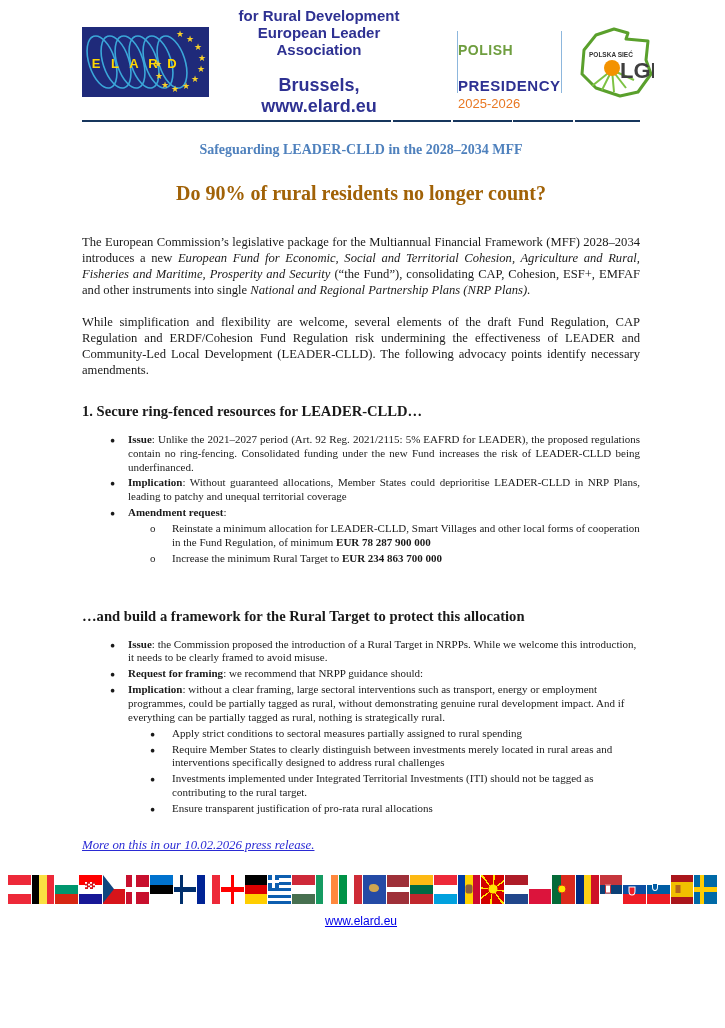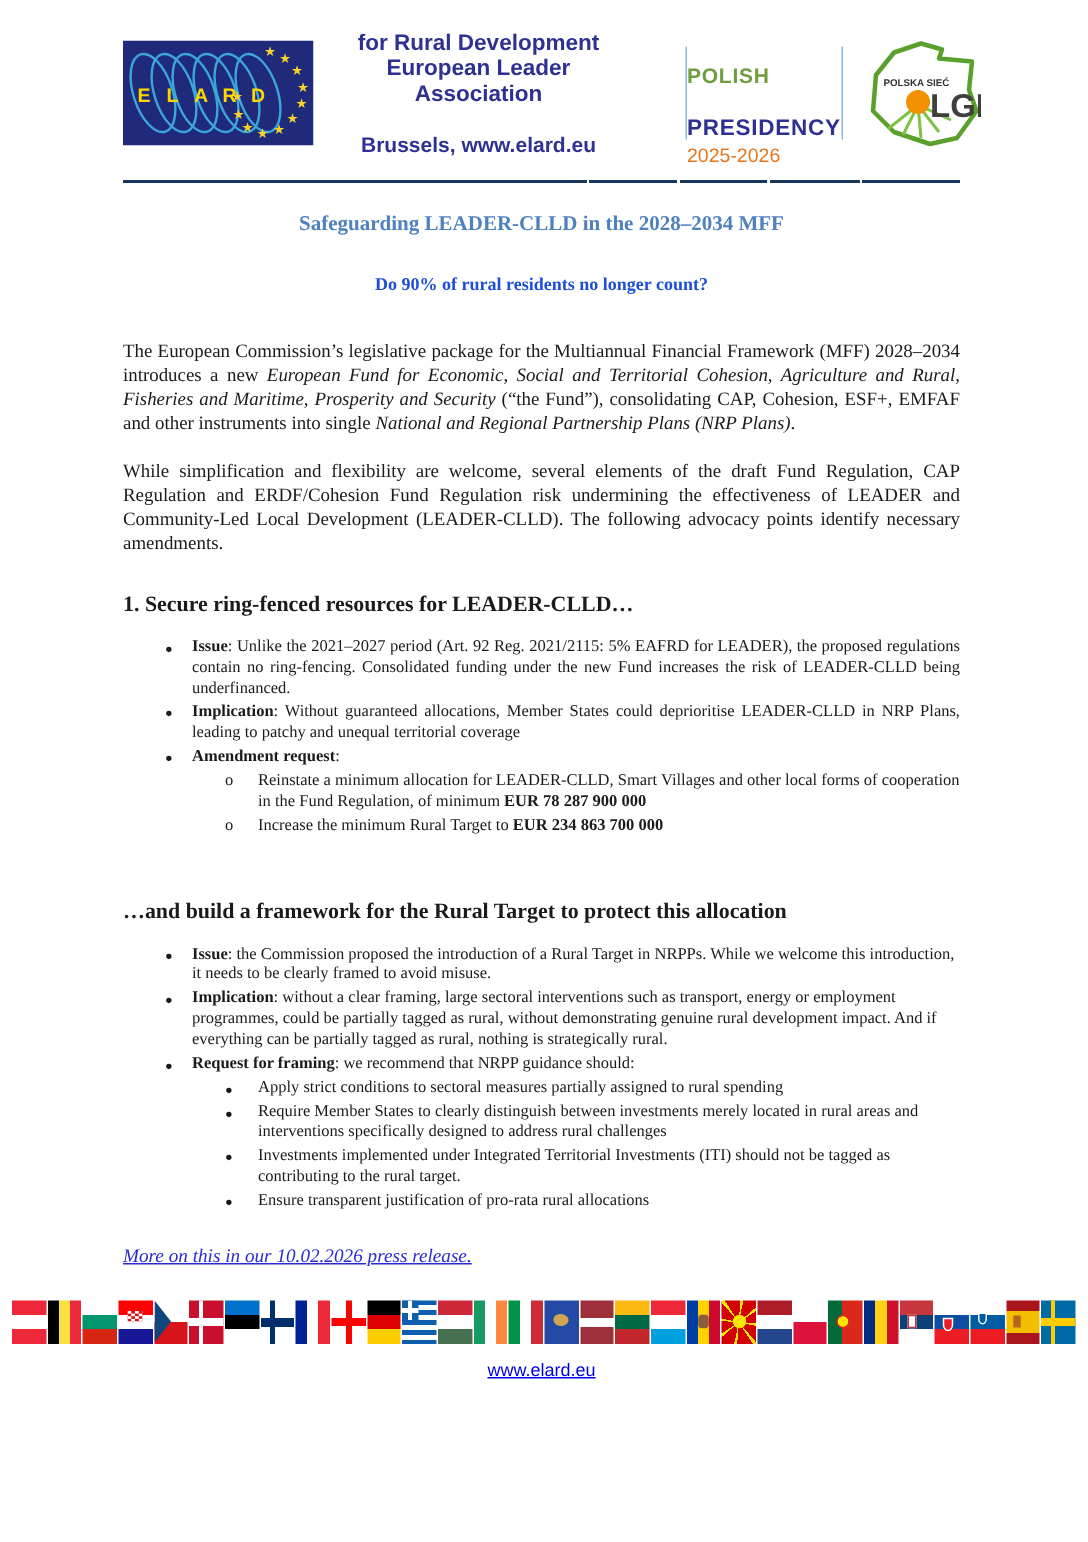--- a/index.html
+++ b/index.html
@@ -12,33 +12,33 @@
     font-family:"Liberation Serif", serif;
     color:#1a1a1a;
     box-sizing:border-box;
     padding:0 85px 0 82px;
   }
   
   .header{display:flex;align-items:center;padding-top:26px;height:72px;margin:0 -12px 0 0;}
   .elard-logo{width:127px;height:70px;flex:0 0 auto;}
   .elard-org{flex:0 0 auto;text-align:center;color:#2e3192;font-family:"Liberation Sans",sans-serif;font-weight:bold;margin-left:10px;width:200px;}
   .elard-org .l1{font-size:15px;line-height:1.15;}
-  .elard-org .l3{font-size:14px;margin-top:17px;}
+  .elard-org .l3{font-size:18px;margin-top:17px;}
   .vdiv{width:1px;height:62px;background:#8db7dd;flex:0 0 auto;}
   .presidency{flex:1;font-family:"Liberation Sans",sans-serif;font-weight:bold;line-height:1.25;}
   .presidency .p1{color:#6f9e3f;font-size:14px;letter-spacing:.5px;}
   .presidency .p2{color:#2e3192;font-size:15px;letter-spacing:.5px;}
   .presidency .p3{color:#e87722;font-size:13px;font-weight:normal;}
   .lgd-logo{width:78px;height:72px;flex:0 0 auto;margin-left:14px;}
   
   .rule{margin-top:22px;height:2px;
     background:linear-gradient(90deg,#17365d 0 55.4%,#fff 55.4% 55.7%,#17365d 55.7% 66.2%,#fff 66.2% 66.5%,#17365d 66.5% 77%,#fff 77% 77.3%,#17365d 77.3% 88%,#fff 88% 88.3%,#17365d 88.3% 100%);}
   
   .title{margin-top:20px;text-align:center;color:#4f81bd;font-weight:bold;font-size:14px;}
-  .subtitle{margin-top:24px;text-align:center;color:#1d4ed8;font-weight:bold;font-size:12px;}
+  .subtitle{margin-top:24px;text-align:center;color:#a16207;font-weight:bold;font-size:20px;}
   
   .para{font-size:12.6px;line-height:1.26;text-align:justify;}
   .p1{margin-top:30px;}
   .p2{margin-top:17px;}
   .h-sec{margin-top:24px;font-size:14.6px;font-weight:bold;}
   .blist{margin-top:13px;font-size:11px;line-height:1.26;}
   .blist.justify .li{text-align:justify;}
   .li{position:relative;padding-left:46px;margin-bottom:2px;}
   .li::before{content:"\25CF";position:absolute;left:28px;top:2px;font-size:8.5px;}
   .li2{position:relative;padding-left:90px;margin-bottom:2px;}
@@ -181,22 +181,22 @@
     <div class="li"><span class="seg-b">Issue</span><span>: Unlike the 2021–2027 period (Art. 92 Reg. 2021/2115: 5% EAFRD for LEADER), the proposed regulations contain no ring-fencing. Consolidated funding under the new Fund increases the risk of LEADER-CLLD being underfinanced.</span></div>
     <div class="li"><span class="seg-b">Implication</span><span>: Without guaranteed allocations, Member States could deprioritise LEADER-CLLD in NRP Plans, leading to patchy and unequal territorial coverage</span></div>
     <div class="li"><span class="seg-b">Amendment request</span><span>:</span></div>
     <div class="li2 circle"><span>Reinstate a minimum allocation for LEADER-CLLD, Smart Villages and other local forms of cooperation in the Fund Regulation, of minimum </span><span class="seg-b">EUR 78 287 900 000</span></div>
     <div class="li2 circle"><span>Increase the minimum Rural Target to </span><span class="seg-b">EUR 234 863 700 000</span></div>
   </div>
 
   <div class="h-sec" style="margin-top:42px;">…and build a framework for the Rural Target to protect this allocation</div>
   <div class="blist">
     <div class="li"><span class="seg-b">Issue</span><span>: the Commission proposed the introduction of a Rural Target in NRPPs. While we welcome this introduction, it needs to be clearly framed to avoid misuse.</span></div>
+    <div class="li"><span class="seg-b">Request for framing</span><span>: we recommend that NRPP guidance should:</span></div>
     <div class="li"><span class="seg-b">Implication</span><span>: without a clear framing, large sectoral interventions such as transport, energy or employment programmes, could be partially tagged as rural, without demonstrating genuine rural development impact. And if everything can be partially tagged as rural, nothing is strategically rural.</span></div>
-    <div class="li"><span class="seg-b">Request for framing</span><span>: we recommend that NRPP guidance should:</span></div>
     <div class="li2 disc"><span>Apply strict conditions to sectoral measures partially assigned to rural spending</span></div>
     <div class="li2 disc"><span>Require Member States to clearly distinguish between investments merely located in rural areas and interventions specifically designed to address rural challenges</span></div>
     <div class="li2 disc"><span>Investments implemented under Integrated Territorial Investments (ITI) should not be tagged as contributing to the rural target.</span></div>
     <div class="li2 disc"><span>Ensure transparent justification of pro-rata rural allocations</span></div>
   </div>
 
   <div class="press">
     <a href="#">More on this in our 10.02.2026 press release.</a>
   </div>
 

